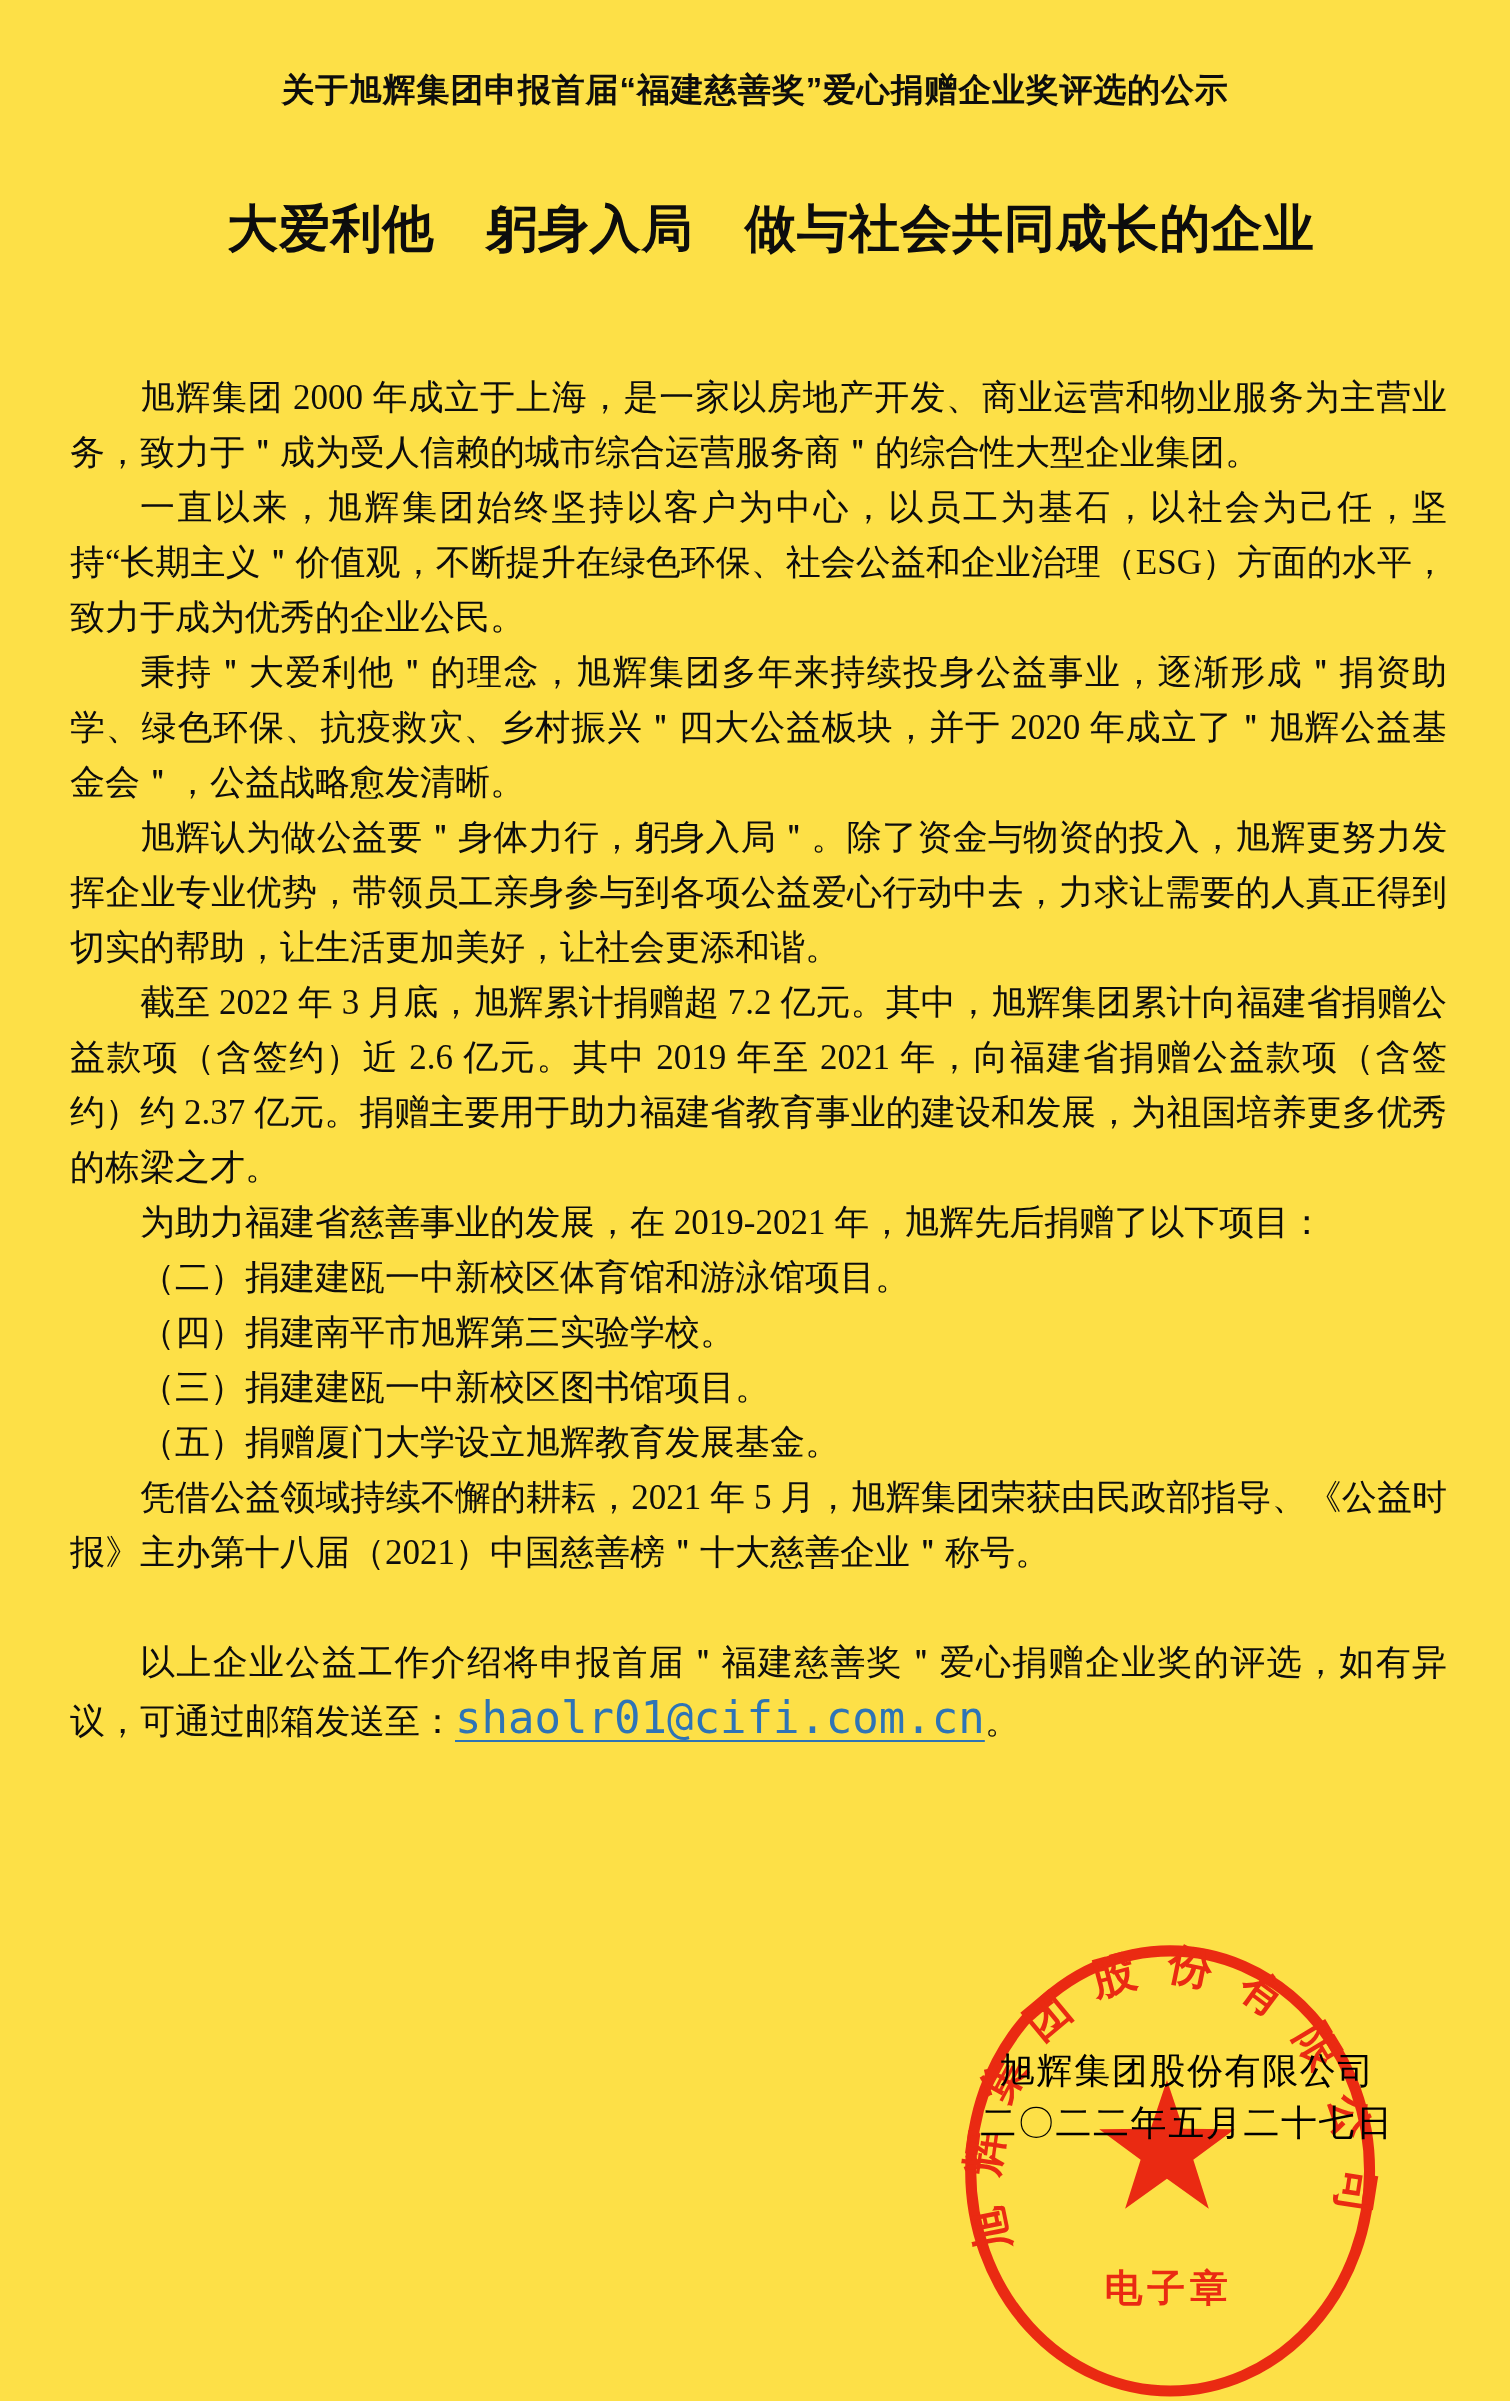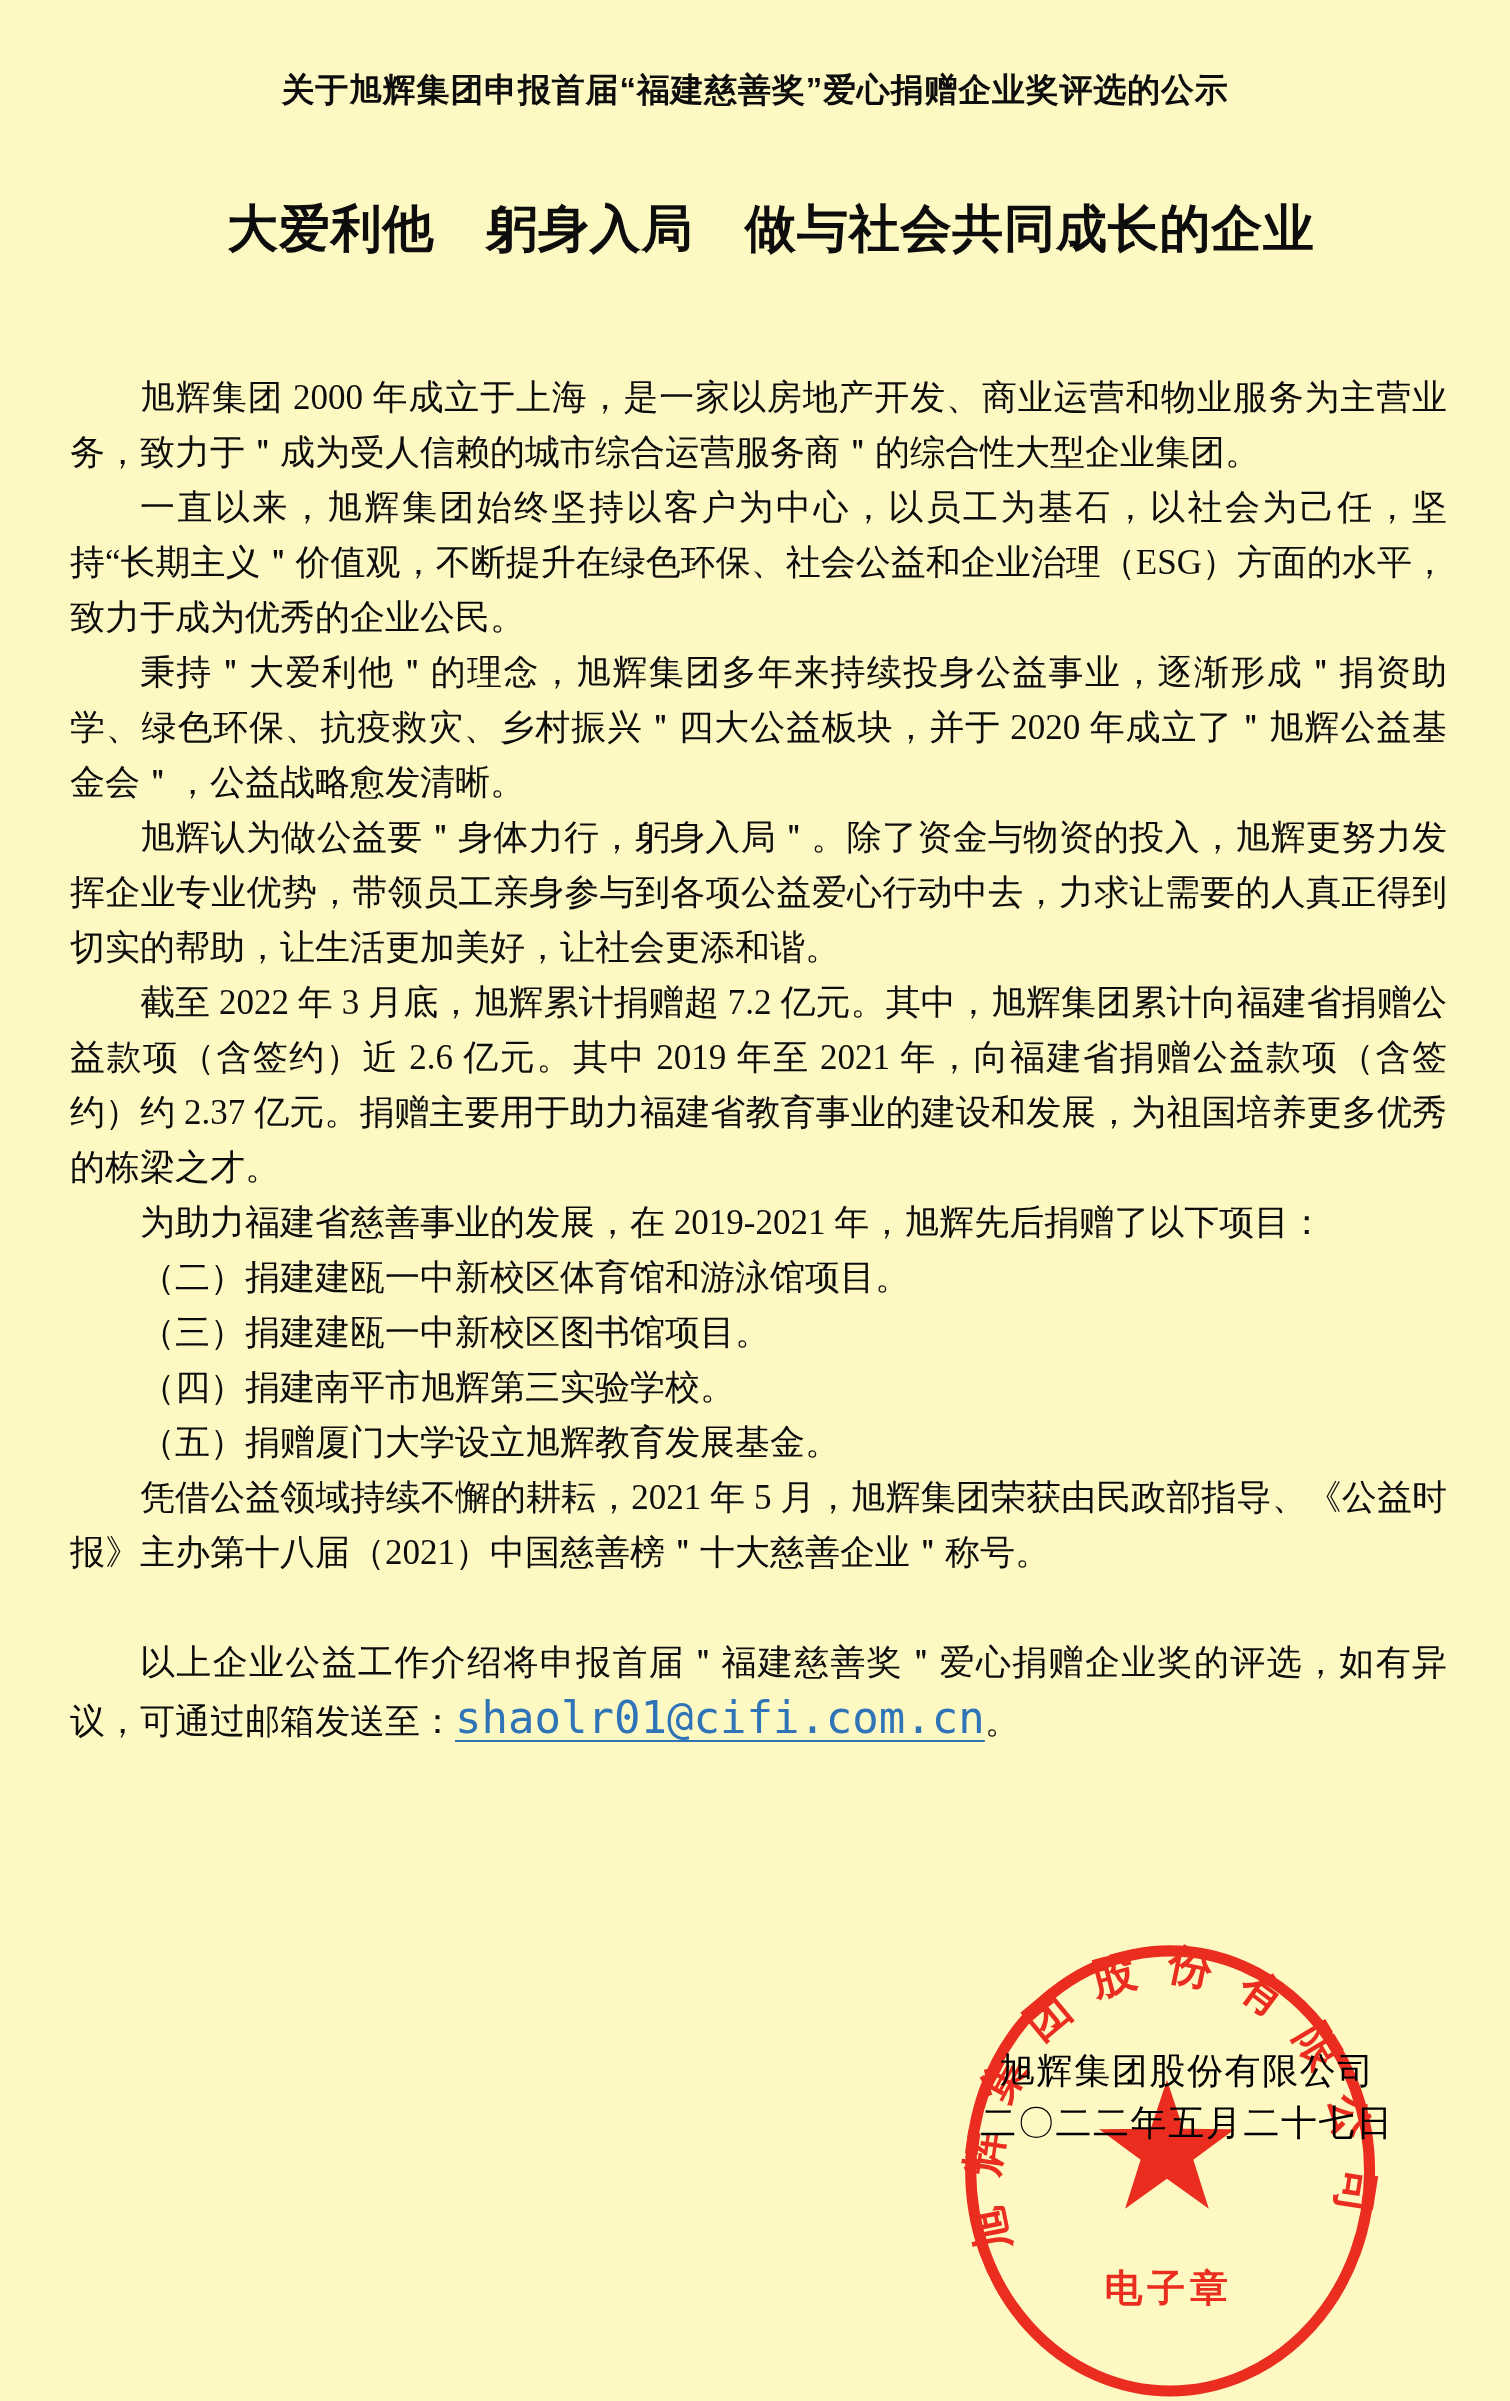--- a/index.html
+++ b/index.html
@@ -2,21 +2,21 @@
 <html style="font-size:12.7px"><head>
 <meta charset="utf-8">
 <style>
   * { box-sizing: border-box; }
   html,body { margin:0; padding:0; background:#f2f2f2; }
   .page {
     position: relative;
     width: 1510px;
     height: 2401px;
     margin: 0 auto;
-    background: #fef9c3;
+    background: #fde047;
     overflow: hidden;
     font-family: "Liberation Serif", "DejaVu Serif", serif;
     color: #0d0d0d;
   }
   .doc-header {
     position: absolute;
     top: 68px; left: 0;
     width: 100%;
     text-align: center;
     font-family: "Liberation Sans", "DejaVu Sans", sans-serif;
@@ -101,22 +101,22 @@
 
   <div class="doc-body">
     <p>旭辉集团 2000 年成立于上海，是一家以房地产开发、商业运营和物业服务为主营业务，致力于＂成为受人信赖的城市综合运营服务商＂的综合性大型企业集团。</p>
     <p>一直以来，旭辉集团始终坚持以客户为中心，以员工为基石，以社会为己任，坚持“长期主义＂价值观，不断提升在绿色环保、社会公益和企业治理（ESG）方面的水平，致力于成为优秀的企业公民。</p>
     <p>秉持＂大爱利他＂的理念，旭辉集团多年来持续投身公益事业，逐渐形成＂捐资助学、绿色环保、抗疫救灾、乡村振兴＂四大公益板块，并于 2020 年成立了＂旭辉公益基金会＂，公益战略愈发清晰。</p>
     <p>旭辉认为做公益要＂身体力行，躬身入局＂。除了资金与物资的投入，旭辉更努力发挥企业专业优势，带领员工亲身参与到各项公益爱心行动中去，力求让需要的人真正得到切实的帮助，让生活更加美好，让社会更添和谐。</p>
     <p>截至 2022 年 3 月底，旭辉累计捐赠超 7.2 亿元。其中，旭辉集团累计向福建省捐赠公益款项（含签约）近 2.6 亿元。其中 2019 年至 2021 年，向福建省捐赠公益款项（含签约）约 2.37 亿元。捐赠主要用于助力福建省教育事业的建设和发展，为祖国培养更多优秀的栋梁之才。</p>
     <p>为助力福建省慈善事业的发展，在 2019-2021 年，旭辉先后捐赠了以下项目：</p>
 
     <p class="list-item">（二）捐建建瓯一中新校区体育馆和游泳馆项目。</p>
+    <p class="list-item">（四）捐建南平市旭辉第三实验学校。</p>
     <p class="list-item">（三）捐建建瓯一中新校区图书馆项目。</p>
-    <p class="list-item">（四）捐建南平市旭辉第三实验学校。</p>
     <p class="list-item">（五）捐赠厦门大学设立旭辉教育发展基金。</p>
 
     <p>凭借公益领域持续不懈的耕耘，2021 年 5 月，旭辉集团荣获由民政部指导、《公益时报》主办第十八届（2021）中国慈善榜＂十大慈善企业＂称号。</p>
 
     <p class="closing"><span>以上企业公益工作介绍将申报首届＂福建慈善奖＂爱心捐赠企业奖的评选，如有异议，可通过邮箱发送至：</span><a class="email">shaolr01@cifi.com.cn</a><span>。</span></p>
   </div>
 
   <svg class="stamp" viewBox="0 0 534 580" aria-hidden="true">
     <g opacity="0.9">
       <ellipse cx="264" cy="288" rx="252" ry="278" fill="none" stroke="#E8170D" stroke-width="14"></ellipse>

